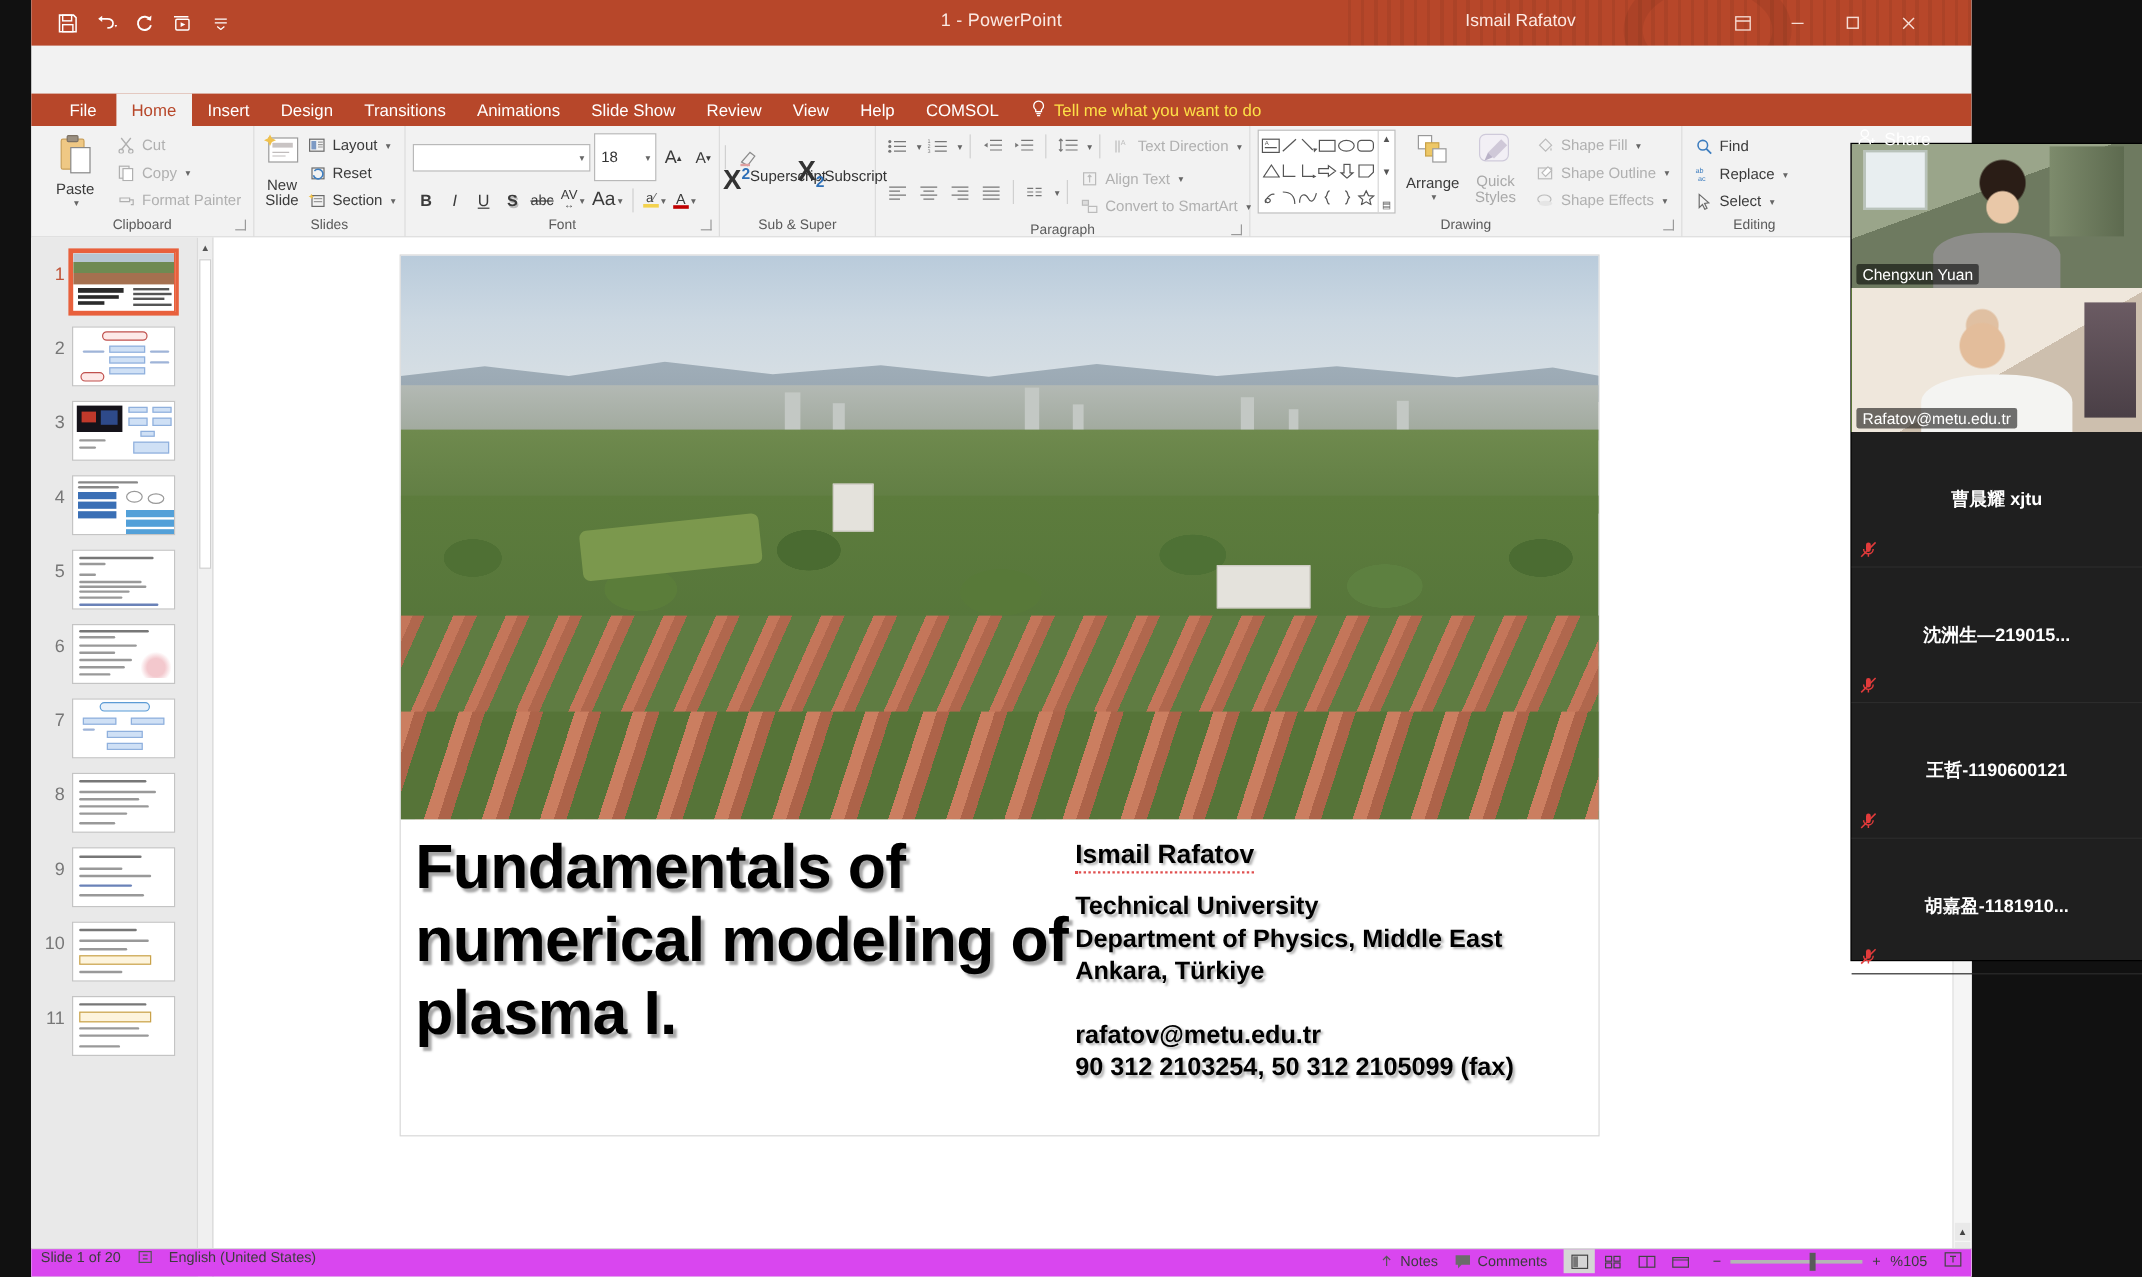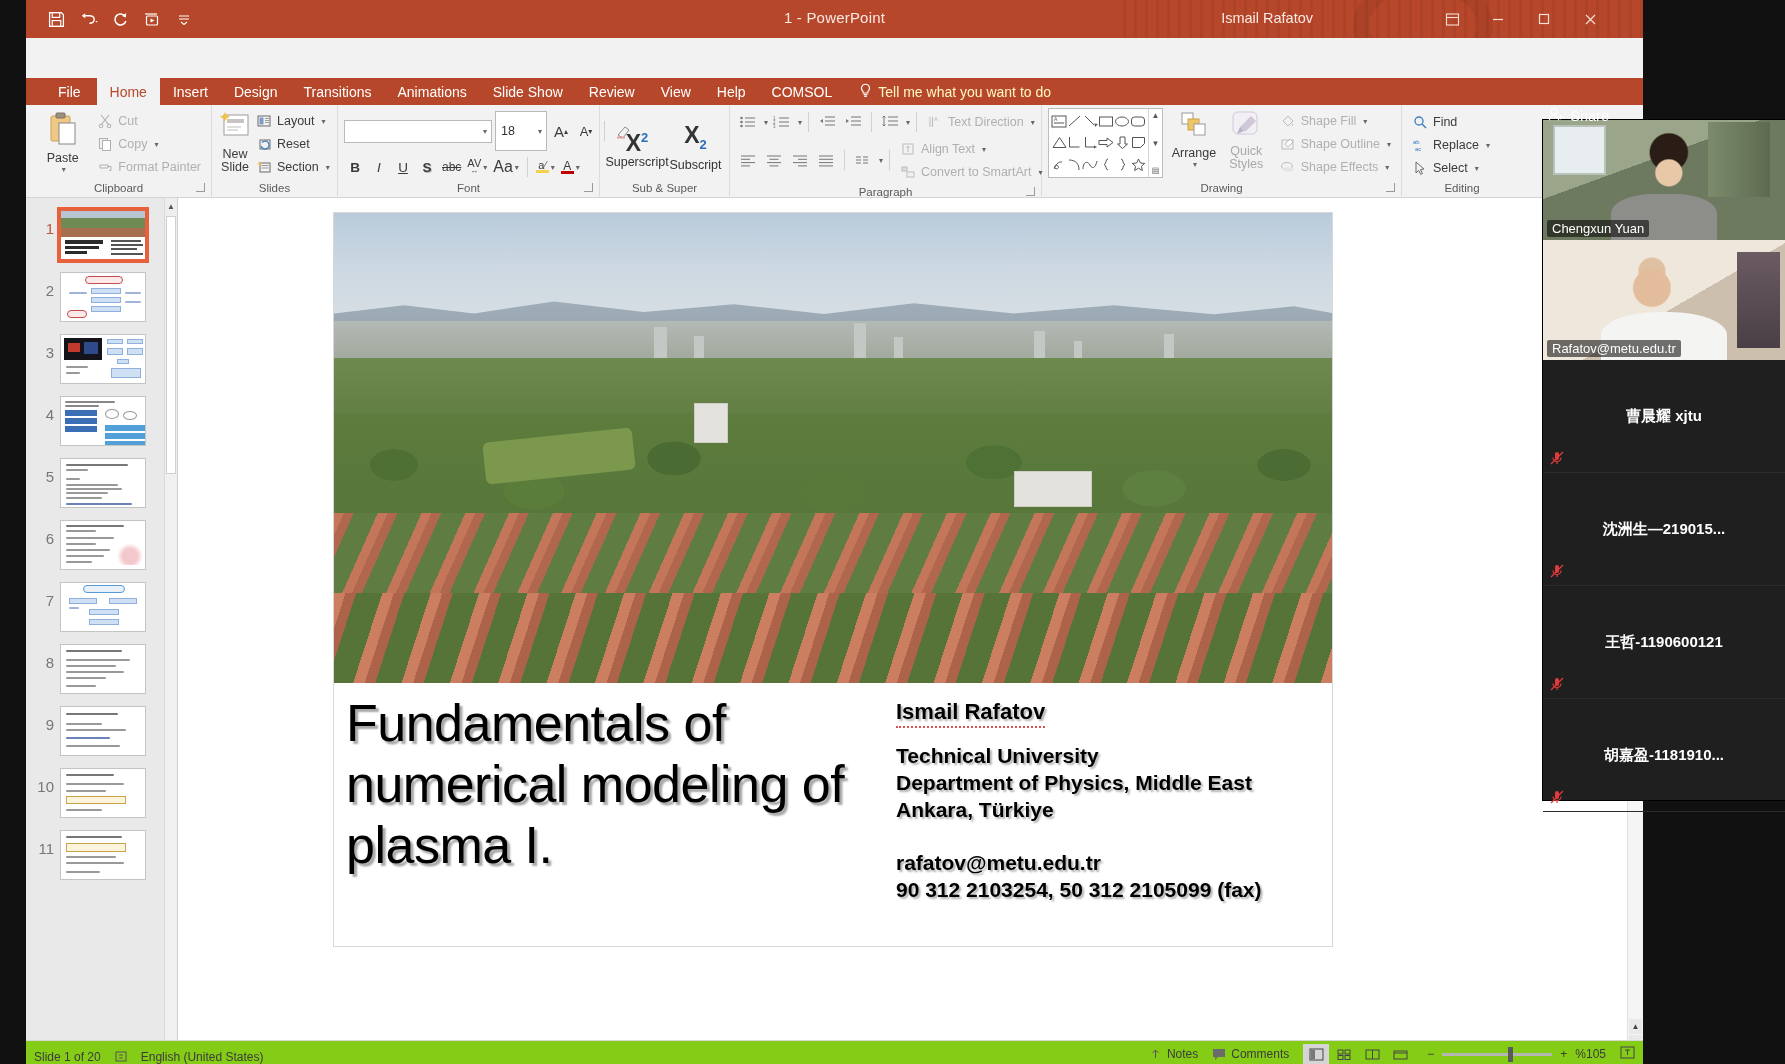--- a/index.html
+++ b/index.html
@@ -32,21 +32,21 @@
   .wincontrols > div{ width:46px; height:38px; display:flex; align-items:center; justify-content:center;
      color:#f6ded6; font-size:15px; }
 
   
   #tabbar{ position:relative; height:27px; background:#b7472a; }
   #tabbar .tabs{ display:flex; align-items:stretch; height:27px; padding-left:16px;margin-top:40px; }
   .tab{ padding:0 13px; display:flex; align-items:center; color:#fff; font-size:14px;
      white-space:nowrap; }
   .tab.active{ background:#f2f2f2; color:#b7472a; }
   .tab.file{ padding:0 16px; }
-  .tellme{ display:flex; align-items:center; gap:6px; color:#fef9c3; font-size:14px;
+  .tellme{ display:flex; align-items:center; gap:6px; color:#fde047; font-size:14px;
      padding-left:14px; white-space:nowrap; }
   .share{ position:absolute; right:34px; top:29px; color:#fff; font-size:14.5px;
      display:flex; align-items:center; gap:6px; z-index:5;}
 
   
   #ribbon{ position:relative; height:93px; background:#f2f2f2;
      border-bottom:1px solid #d4d4d4; display:flex; }
   .rgroup{ position:relative; height:93px; display:flex; flex-direction:column;
      border-right:1px solid #dcdcdc; }
   .rbody{ flex:1; display:flex; align-items:flex-start; padding:4px 6px 0 6px; }
@@ -71,21 +71,21 @@
      display:flex; align-items:center; justify-content:flex-end; padding-right:4px;}
   .sizebox{ width:52px; height:40px; border:1px solid #b9b9b9; background:#fff;
      display:flex; align-items:center; padding-left:5px; font-size:12.5px; color:#333;
      justify-content:space-between; padding-right:4px;}
   .fontrow2{ display:flex; align-items:center; gap:2px; margin-top:5px; }
   .fbtn{ min-width:22px; height:22px; display:flex; align-items:center; justify-content:center;
      font-size:13.5px; color:#3b3b3b; padding:0 2px;}
   .sep{ width:1px; height:20px; background:#d0d0d0; margin:0 4px; }
 
   
-  .supbtn{ width:62px; display:flex; flex-direction:column; align-items:center;
+  .supbtn{ width:62px; display:flex; flex-direction:row; align-items:center;
      font-size:12.5px; color:#333;}
   .supbtn .g{ font-size:23px; font-weight:bold; line-height:26px; }
   .supbtn .g sup{ font-size:13px; color:#2d6fb7; }
   .supbtn .g sub{ font-size:13px; color:#2d6fb7; }
 
   
   .prow{ display:flex; align-items:center; gap:2px; }
   .pbtn{ width:24px; height:22px; display:flex; align-items:center; justify-content:center; }
 
   
@@ -151,39 +151,39 @@
      background:
        repeating-linear-gradient(114deg, #c4765a 0 9px, #b0674d 9px 18px, #5f7c42 18px 40px),
        linear-gradient(#527038,#4d6a35); }
   .roofs2{ position:absolute; left:0; top:380px; width:100%; height:90px;
      background:
        repeating-linear-gradient(108deg, #cb7e60 0 11px, #ad6349 11px 21px, #567438 21px 46px);}
   .bldgwhite{ position:absolute; background:#e4e2dc; border:1px solid #cfccc5;}
 
   #slidetext{ position:absolute; left:0; top:470px; right:0; bottom:0; background:#fff; }
   #slide-title{ position:absolute; left:12px; top:10px; width:545px;
-     font-size:52px; line-height:61px; font-weight:normal; color:#000;
+     font-size:52px; line-height:61px; font-weight:bold; color:#000;
      text-shadow:3px 3px 2px rgba(0,0,0,.35); letter-spacing:-.5px;}
   #slide-sub{ position:absolute; left:562px; top:16px; right:20px; color:#000;}
   #slide-sub .name{ font-size:22px; font-weight:bold; text-shadow:2px 2px 2px rgba(0,0,0,.3);
      display:inline-block; border-bottom:2px dotted #e05050; padding-bottom:1px;}
   #slide-sub .aff{ font-size:21px; font-weight:bold; line-height:27px; margin-top:14px;
      text-shadow:2px 2px 2px rgba(0,0,0,.3);}
   #slide-sub .contact{ font-size:21px; font-weight:bold; line-height:27px; margin-top:26px;
      text-shadow:2px 2px 2px rgba(0,0,0,.3);}
 
   
   #canvscroll{ position:absolute; right:0; top:0; bottom:0; width:16px; background:#f5f5f5;
      border-left:1px solid #e0e0e0;}
   .cs-btn{ position:absolute; left:1px; right:1px; height:15px; background:#e9e9e9;
      display:flex; align-items:center; justify-content:center; font-size:8px; color:#444;}
 
   
-  #statusbar{ position:absolute; left:0; right:0; bottom:0; height:24px; background:#84cc16;
-     border-top:1px solid #d8d8d8; display:flex; align-items:flex-end; font-size:12px;
+  #statusbar{ position:absolute; left:0; right:0; bottom:0; height:24px; background:#d946ef;
+     border-top:1px solid #d8d8d8; display:flex; align-items:flex-start; font-size:12px;
      color:#3c3c3c; padding:0 8px;margin-top:47px; }
   #statusbar .sright{ margin-left:auto; display:flex; align-items:center; gap:14px; }
   .viewbtn{ width:26px; height:20px; display:flex; align-items:center; justify-content:center;}
   .viewbtn.active{ background:#d5d5d5; }
   .zoomslider{ width:110px; height:3px; background:#b5b5b5; position:relative;}
   .zoomslider .knob{ position:absolute; left:66px; top:-6px; width:5px; height:15px; background:#5a5a5a;}
 
   
   #vc{ position:absolute; right:0; top:120px; width:242px; height:680px; background:#1f1f1f;
      box-shadow:0 0 0 1px #000; }

